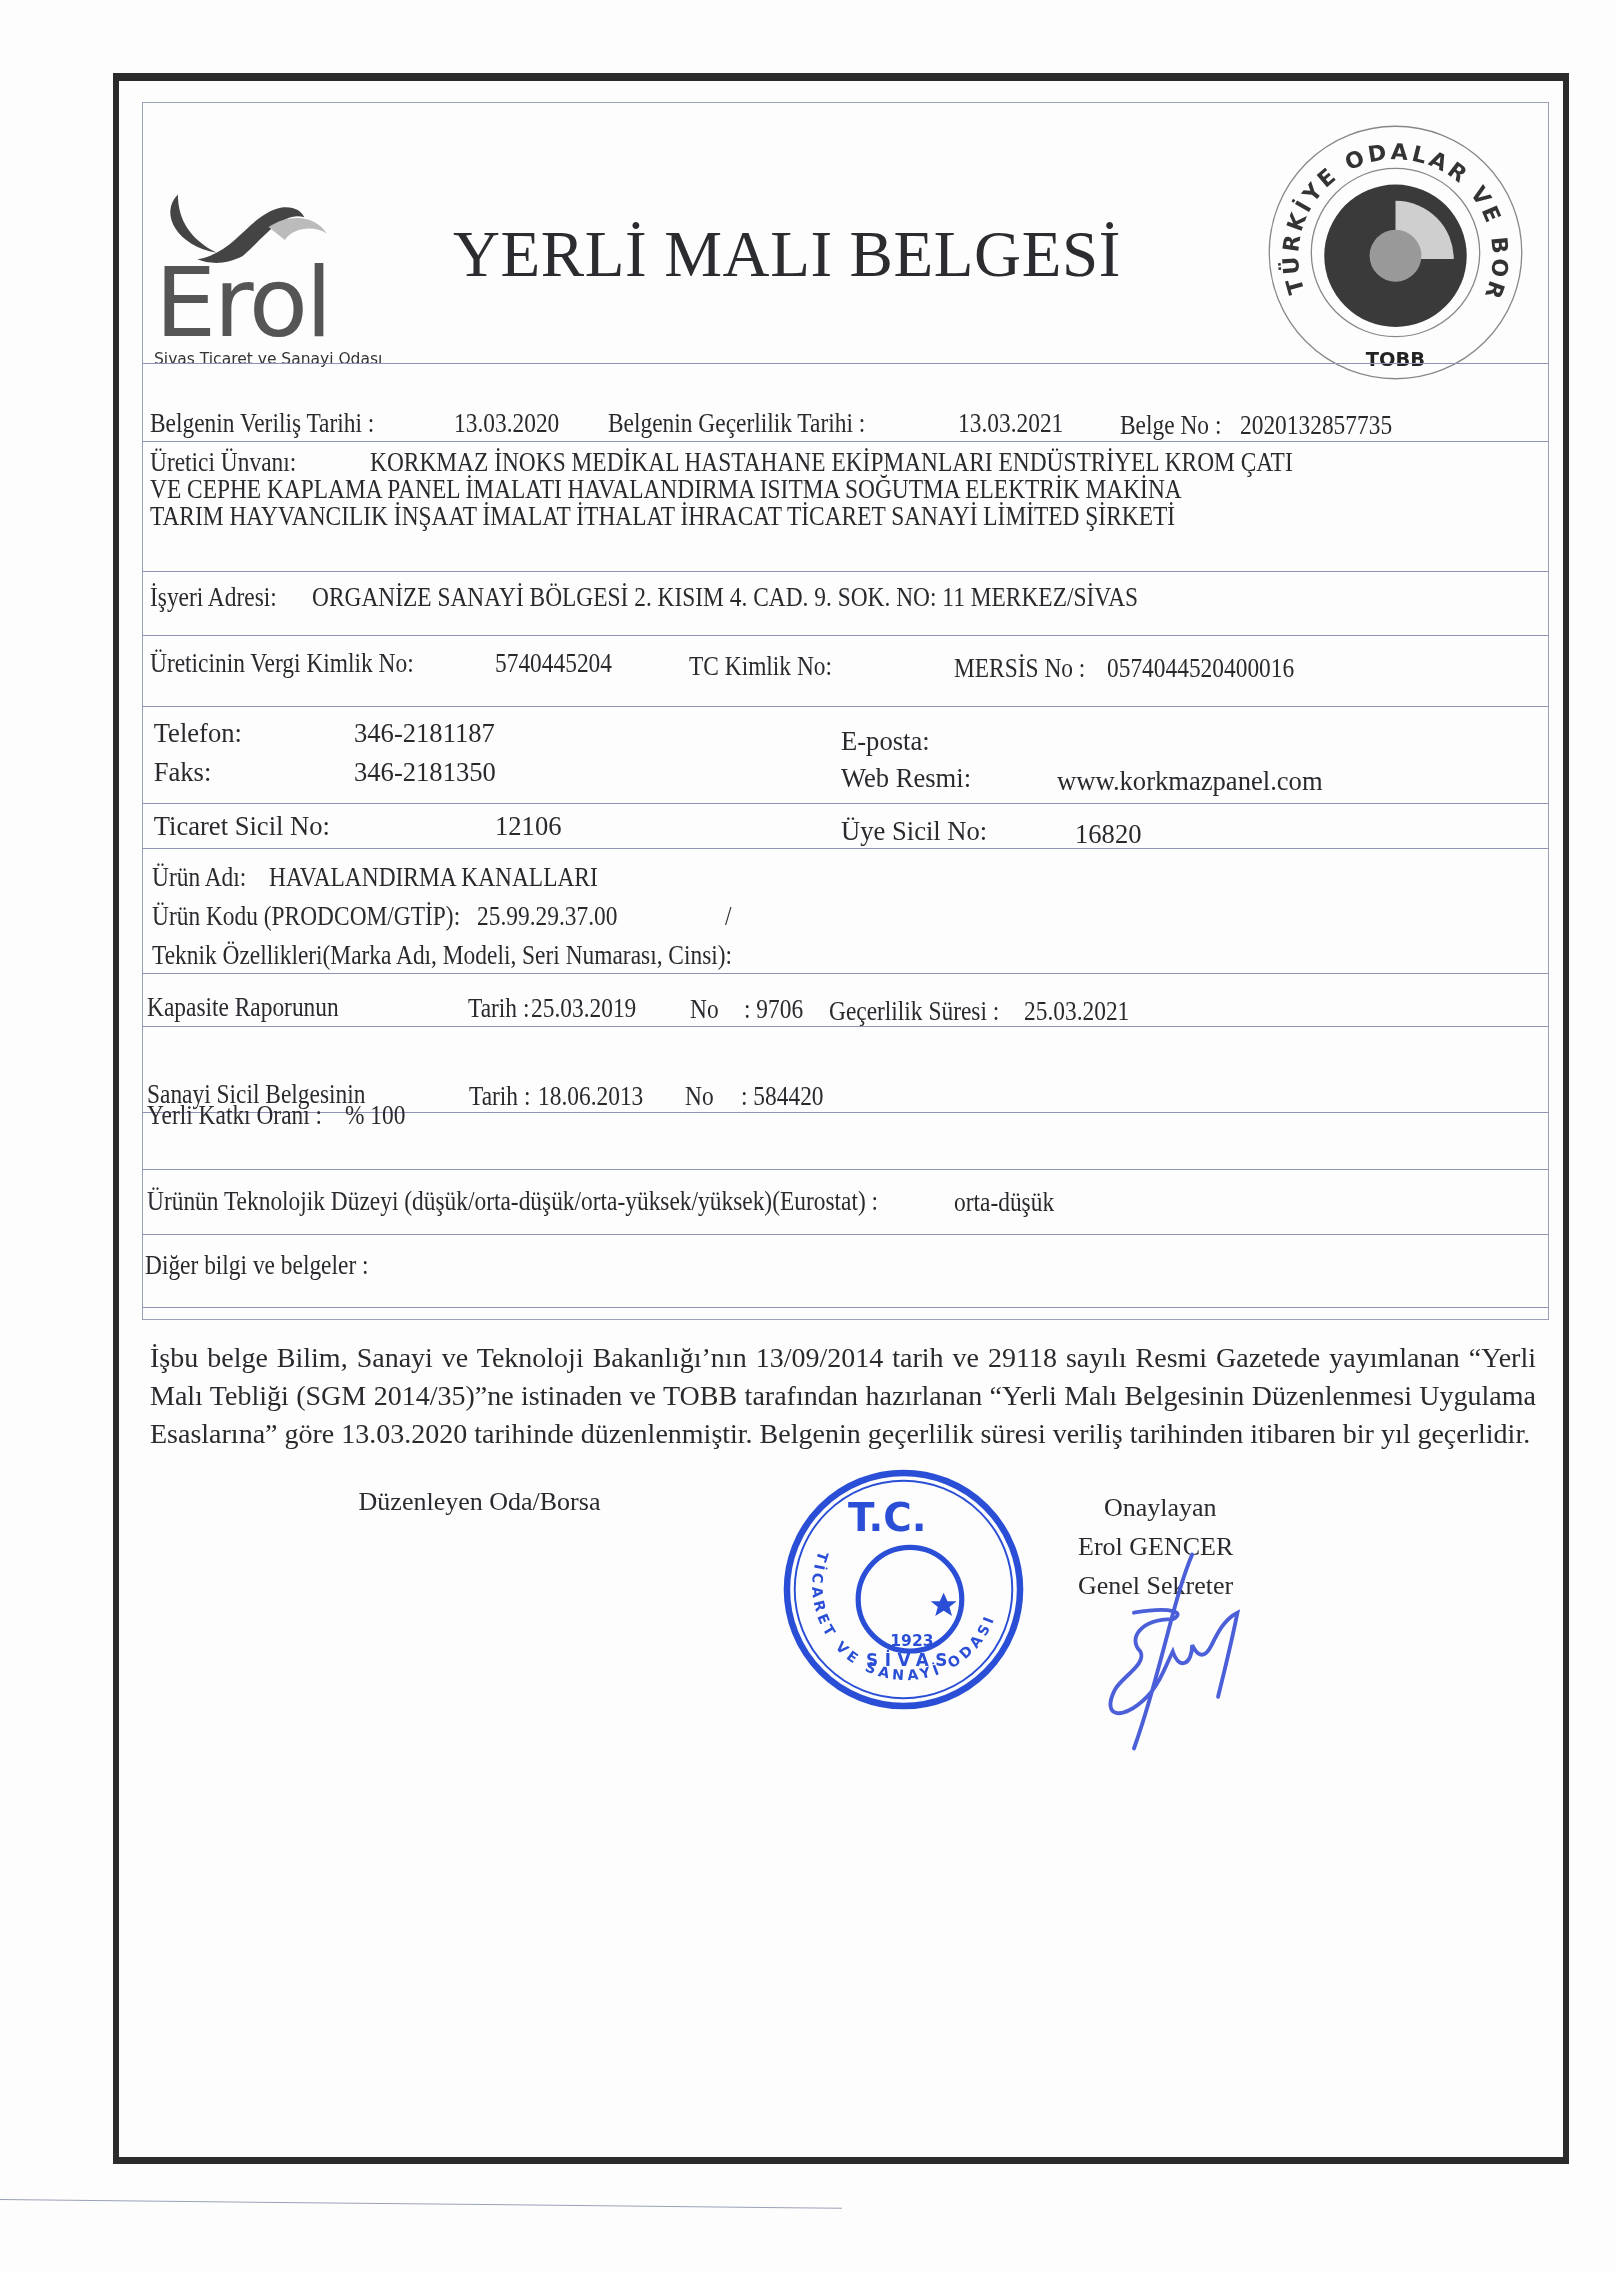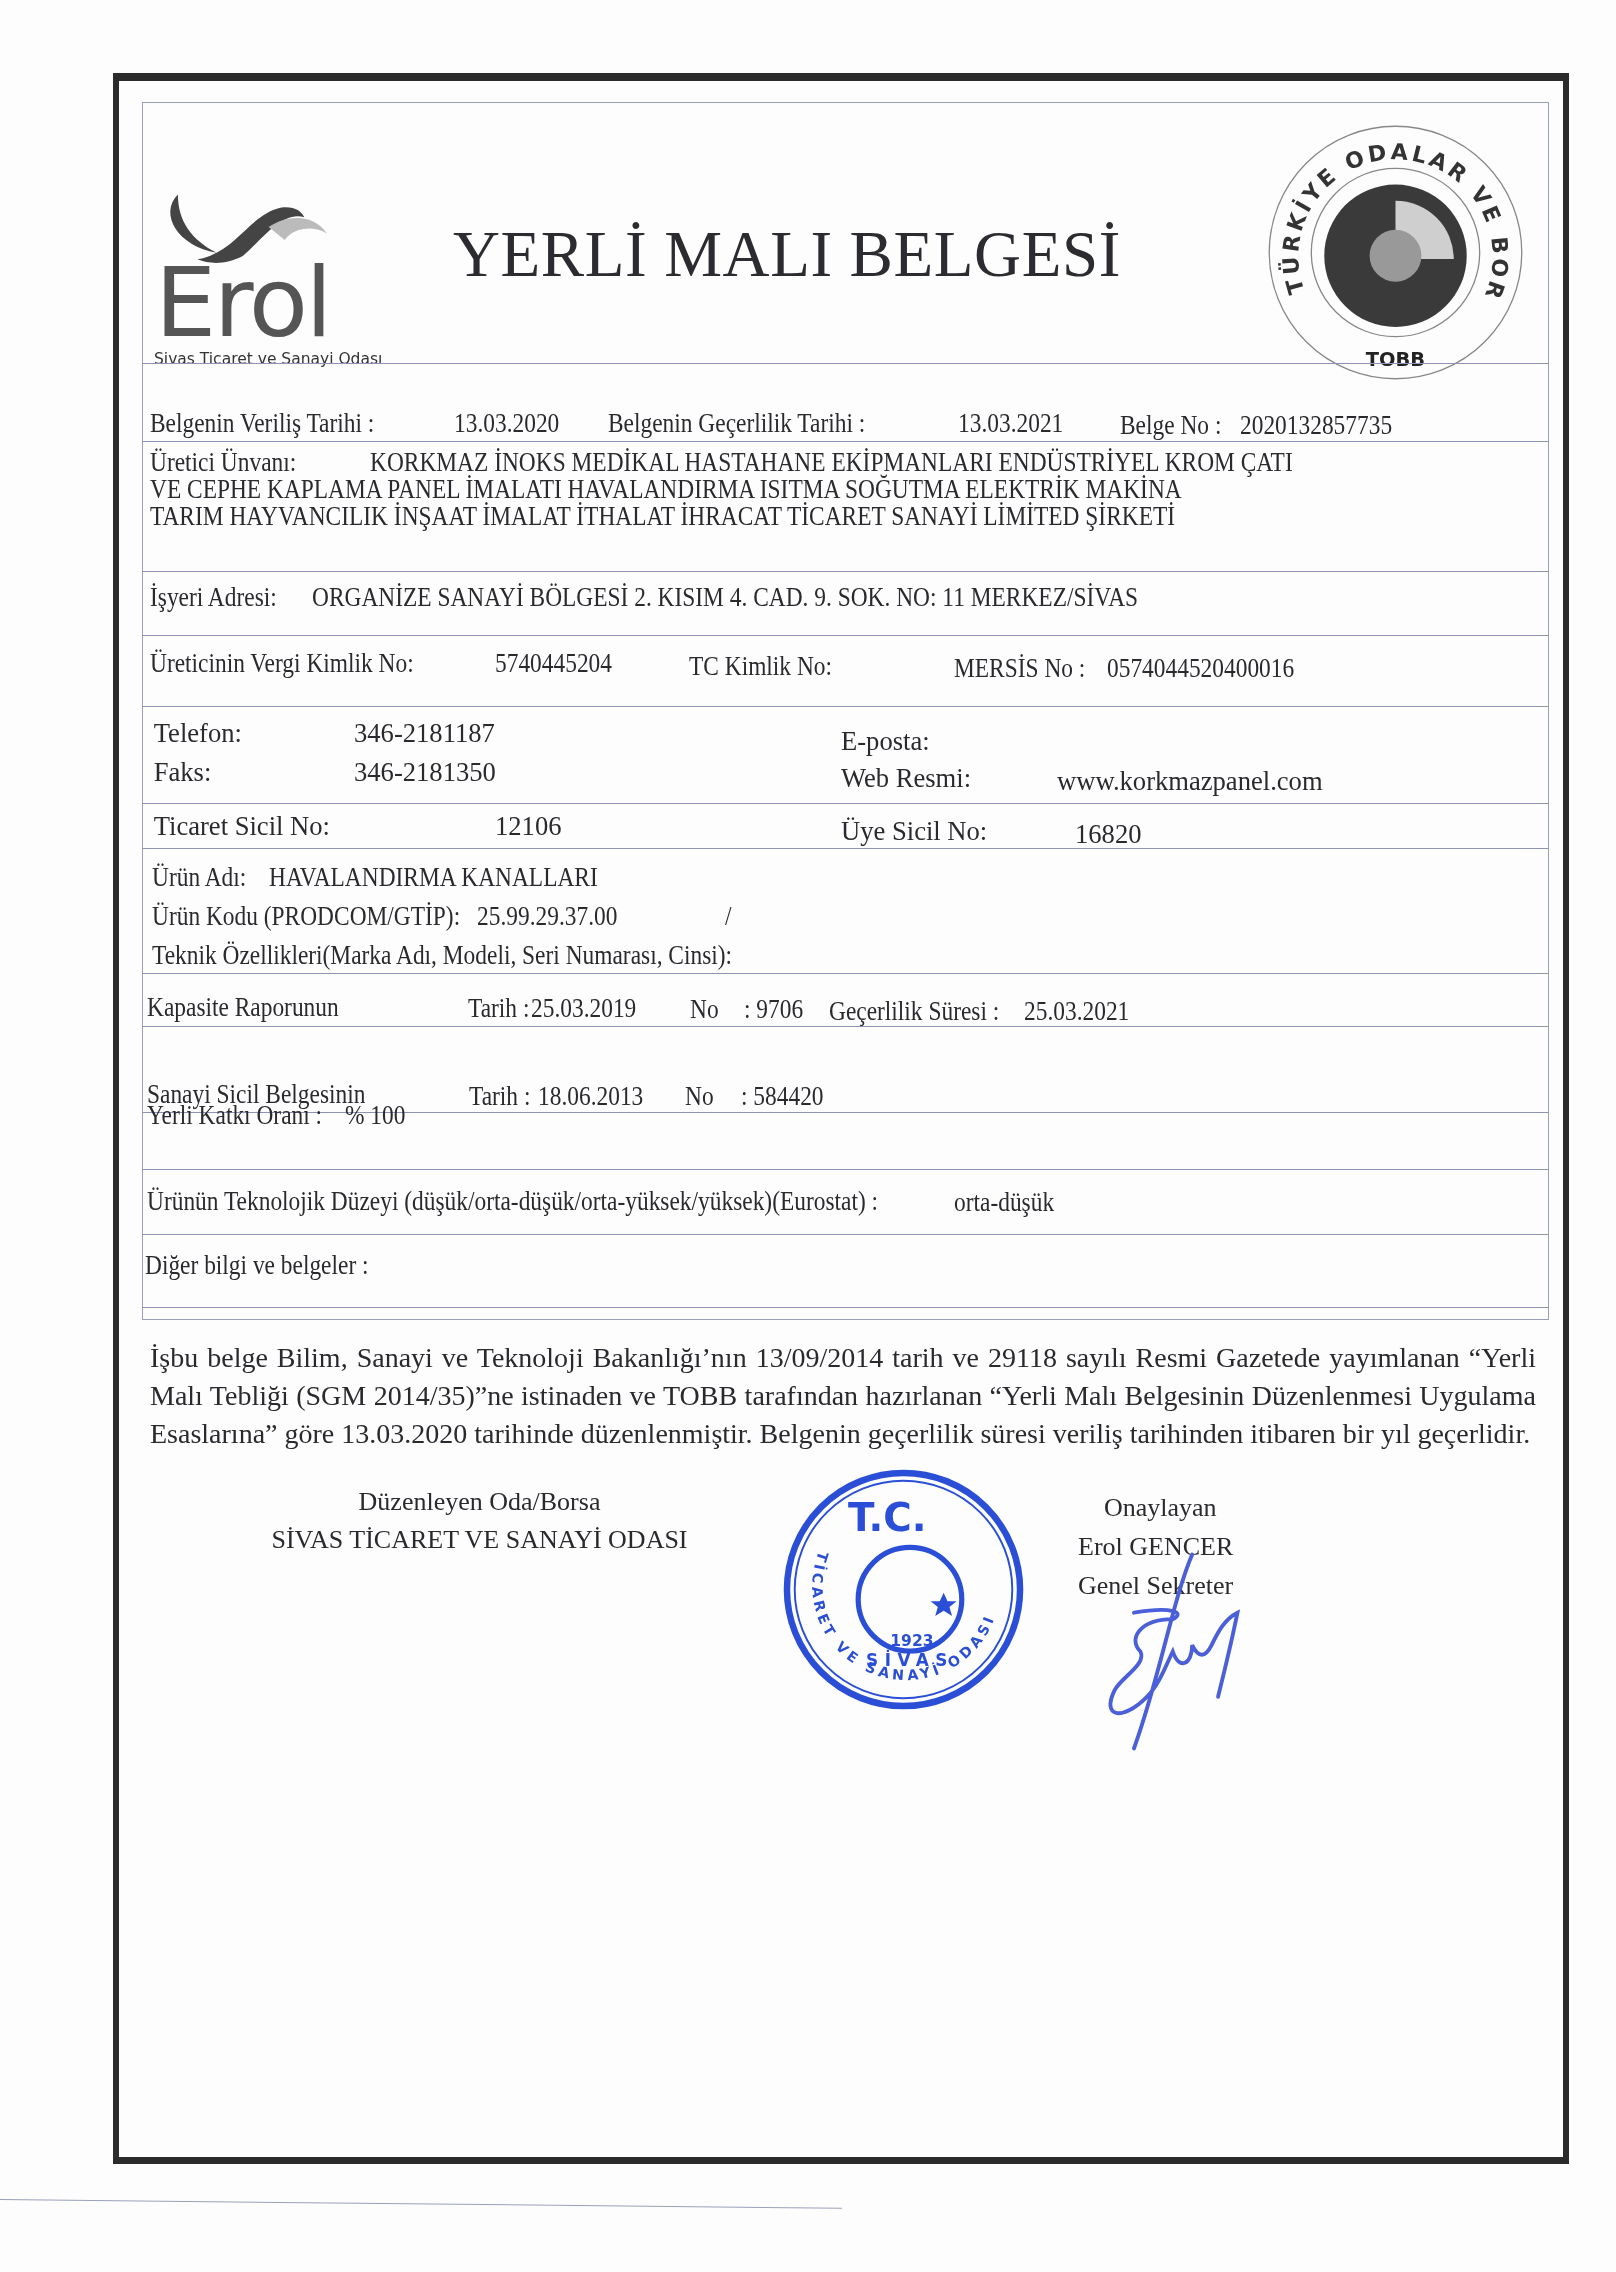--- a/index.html
+++ b/index.html
@@ -157,21 +157,20 @@
 
 <div class="row" style="top:1234px;height:74px;">
   <span class="t narrow" style="left:2.6px;top:18px;">Diğer bilgi ve belgeler :</span>
   <span class="t narrow" style="left:259px;top:18px;"></span>
 </div>
 
 <div class="paragraph">İşbu belge Bilim, Sanayi ve Teknoloji Bakanlığı’nın 13/09/2014 tarih ve 29118 sayılı Resmi Gazetede yayımlanan “Yerli Malı Tebliği (SGM 2014/35)”ne istinaden ve TOBB tarafından hazırlanan “Yerli Malı Belgesinin Düzenlenmesi Uygulama Esaslarına” göre 13.03.2020 tarihinde düzenlenmiştir. Belgenin geçerlilik süresi veriliş tarihinden itibaren bir yıl geçerlidir.</div>
 
 <div class="sig-left">
   <div>Düzenleyen Oda/Borsa</div>
-  <div>SİVAS TİCARET VE SANAYİ ODASI</div>
 </div>
 
 <svg class="stamp" viewBox="0 0 400 400">
   <circle cx="200" cy="200" r="180" fill="none" stroke="#2a4fd6" stroke-width="10"></circle>
   <circle cx="200" cy="200" r="168" fill="none" stroke="#2a4fd6" stroke-width="3"></circle>
   <circle cx="210" cy="215" r="80" fill="none" stroke="#2a4fd6" stroke-width="8"></circle>
   <path d="M225 160 A 55 55 0 1 0 235 275 A 45 45 0 1 1 225 160 Z" fill="#2a4fd6"></path>
   <polygon points="262,205 268,218 282,218 271,227 275,241 262,233 249,241 253,227 242,218 256,218" fill="#2a4fd6"></polygon>
   <text x="175" y="110" text-anchor="middle" font-family="DejaVu Sans, sans-serif" font-weight="bold" font-size="60" fill="#2a4fd6">T.C.</text>
   <text x="213" y="288" text-anchor="middle" font-family="DejaVu Sans, sans-serif" font-weight="bold" font-size="24" fill="#2a4fd6">1923</text>

